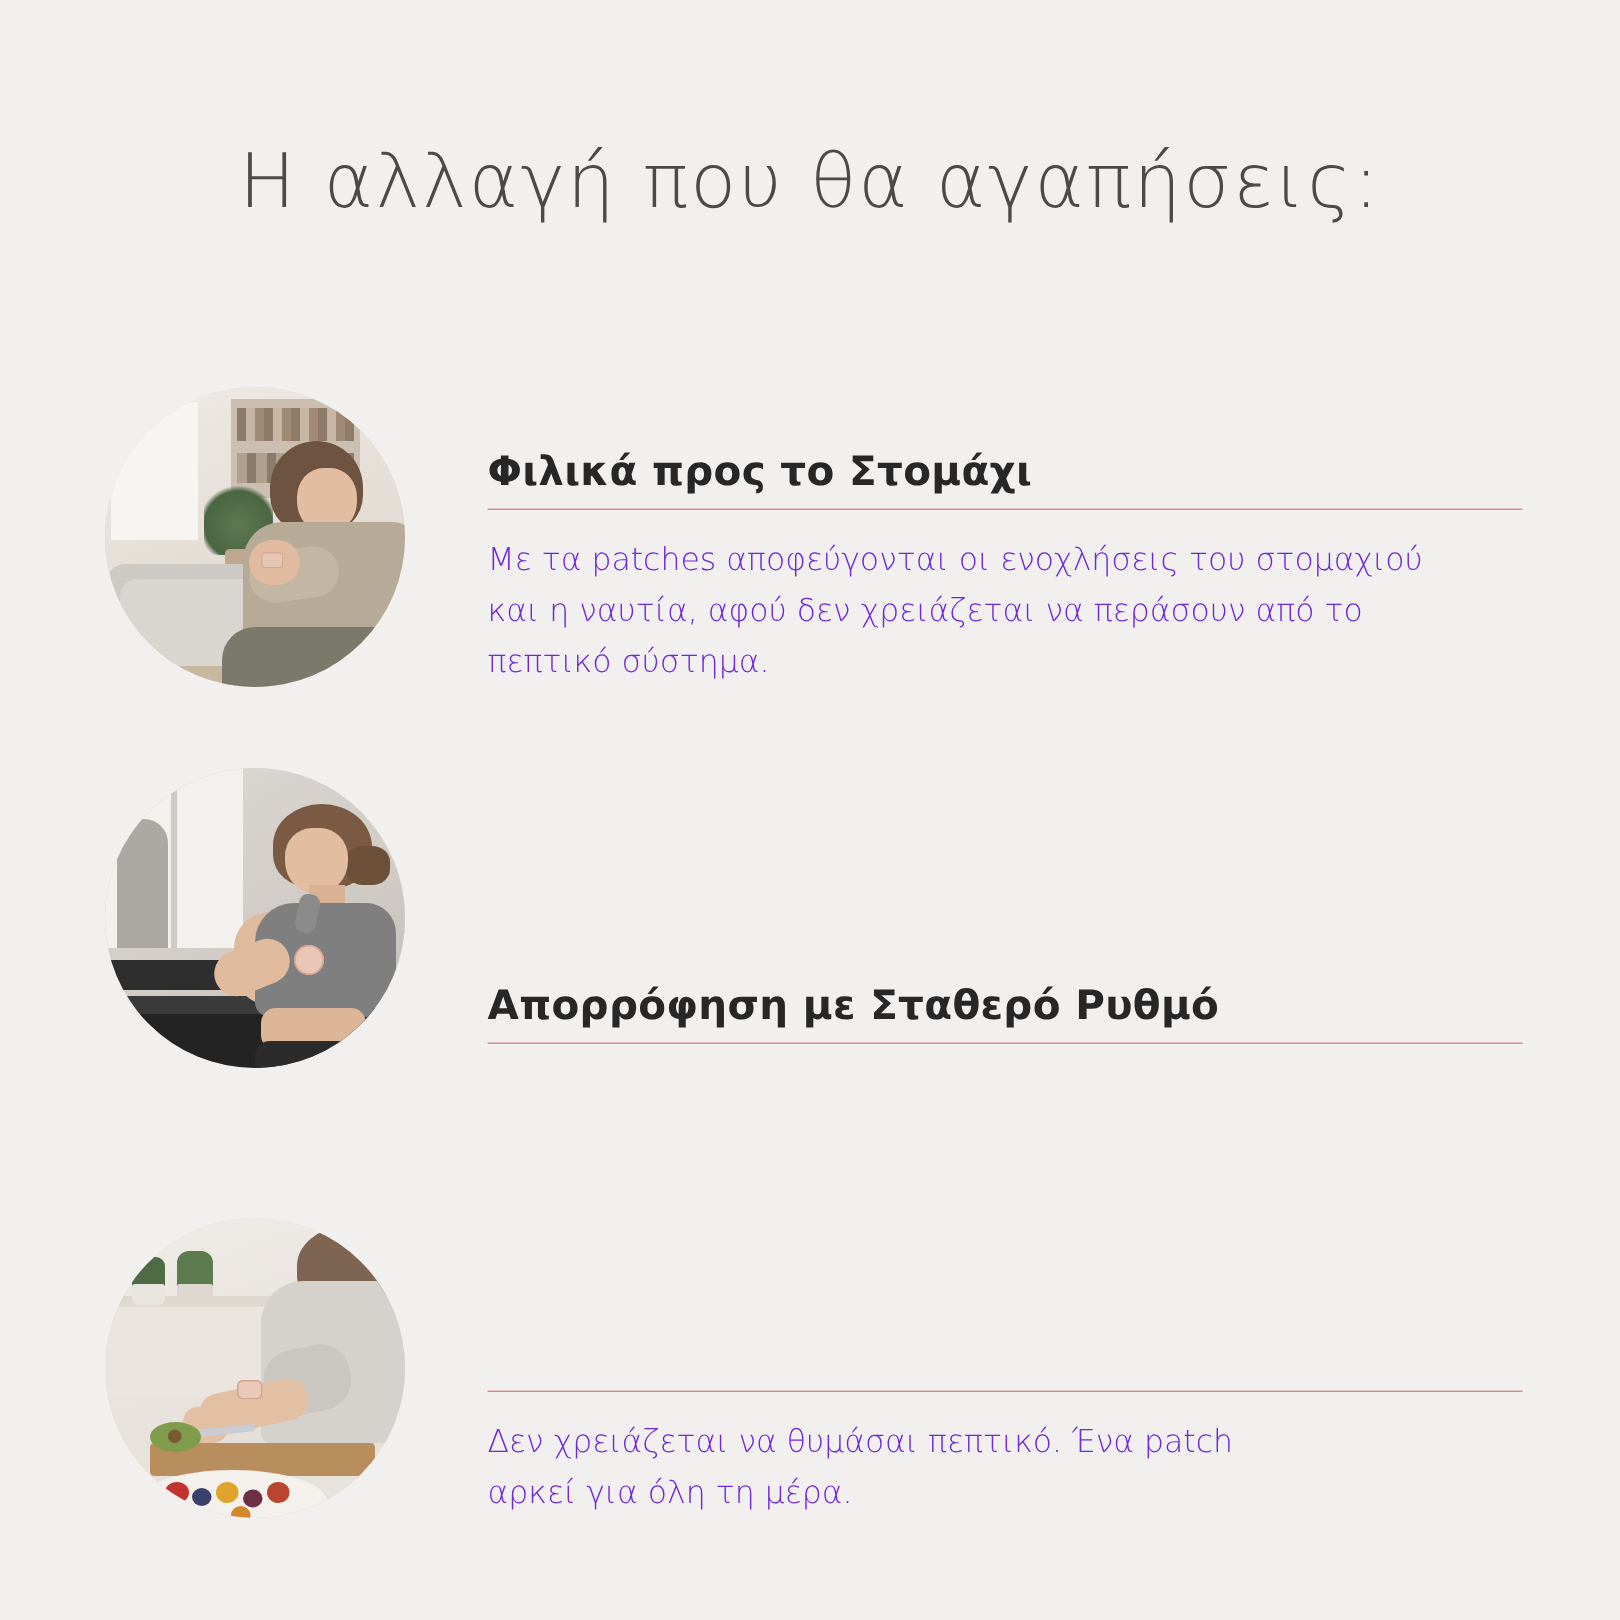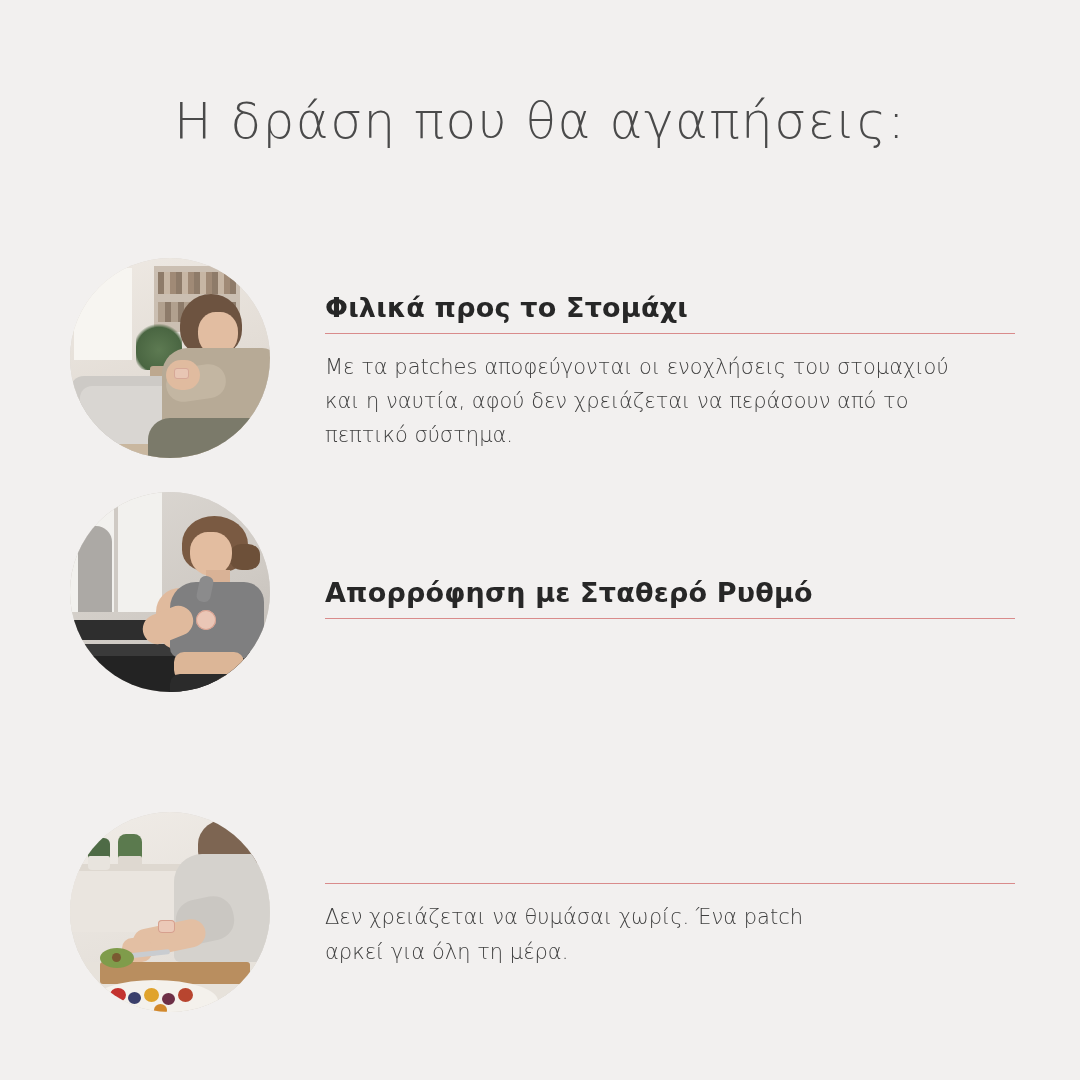--- a/index.html
+++ b/index.html
@@ -35,24 +35,24 @@
     color: #4a4a4a;
     white-space: nowrap;
   }
 
   
   .feature {
     position: absolute;
     left: 70px;
     width: 950px;
     display: flex;
-    align-items: center;
+    align-items: flex-end;
   }
   #feature-0 { top: 258px; }
-  #feature-1 { top: 492px; }
+  #feature-1 { top: 512px; }
   #feature-2 { top: 812px; }
 
   .thumb {
     position: relative;
     width: 200px;
     height: 200px;
     min-width: 200px;
     border-radius: 50%;
     overflow: hidden;
     flex: 0 0 auto;
@@ -81,21 +81,21 @@
     height: 1px;
     background: #d98b8b;
     width: 690px;
     margin-bottom: 16px;
   }
   .feature-body {
     font-family: "DejaVu Sans", "Liberation Sans", sans-serif;
     font-weight: 300;
     font-size: 21px;
     line-height: 1.62;
-    color: #404040;
+    color: #6d28d9;
     max-width: 660px;
     white-space: pre-line;
   }
 
   
   .s1-wall   { position:absolute; inset:0; background:linear-gradient(160deg,#efeae4 0%,#e3ddd6 55%,#d9d2ca 100%); }
   .s1-window { position:absolute; left:4px; top:10px; width:58px; height:92px; background:#f7f5f1; }
   .s1-shelf  { position:absolute; left:84px; top:8px; width:86px; height:66px; background:#cbbfb2; }
   .s1-books  { position:absolute; left:88px; top:14px; width:78px; height:22px; background:repeating-linear-gradient(90deg,#8e7b69 0 6px,#c7b6a4 6px 12px,#a08a76 12px 18px); }
   .s1-books2 { position:absolute; left:88px; top:44px; width:78px; height:20px; background:repeating-linear-gradient(90deg,#b1a08e 0 7px,#8d7b6a 7px 13px); }
@@ -160,21 +160,21 @@
   .s3-f4 { position:absolute; left:92px; top:181px; width:13px; height:12px; background:#6d2f46; border-radius:50%; }
   .s3-f5 { position:absolute; left:108px; top:176px; width:15px; height:14px; background:#b8452f; border-radius:50%; }
   .s3-f6 { position:absolute; left:52px; top:192px; width:12px; height:11px; background:#35507a; border-radius:50%; }
   .s3-f7 { position:absolute; left:84px; top:192px; width:13px; height:12px; background:#d2882b; border-radius:50%; }
 </style>
 </head>
 <body style="background: rgb(242, 240, 239);">
 
 <div class="page">
 
-  <div class="title">Η δράση που θα αγαπήσεις:</div>
+  <div class="title">Η αλλαγή που θα αγαπήσεις:</div>
 
   <div class="feature" id="feature-0">
     <div class="thumb">
       <div class="scene">
         <div class="s1-wall"></div>
         <div class="s1-window"></div>
         <div class="s1-shelf"></div>
         <div class="s1-books"></div>
         <div class="s1-books2"></div>
         <div class="s1-plant"></div>
@@ -255,18 +255,18 @@
           <div class="s3-f2"></div>
           <div class="s3-f3"></div>
         <div class="s3-f4"></div>
           <div class="s3-f5"></div>
           <div class="s3-f6"></div>
         <div class="s3-f7"></div>
       </div>
     </div>
     <div class="text-col">
       <div class="rule" style="background: rgb(217, 139, 139);"></div>
-      <div class="feature-body">Δεν χρειάζεται να θυμάσαι χωρίς. Ένα patch
+      <div class="feature-body">Δεν χρειάζεται να θυμάσαι πεπτικό. Ένα patch
 αρκεί για όλη τη μέρα.</div>
     </div>
   </div>
 
 </div>
 
 </body></html>

